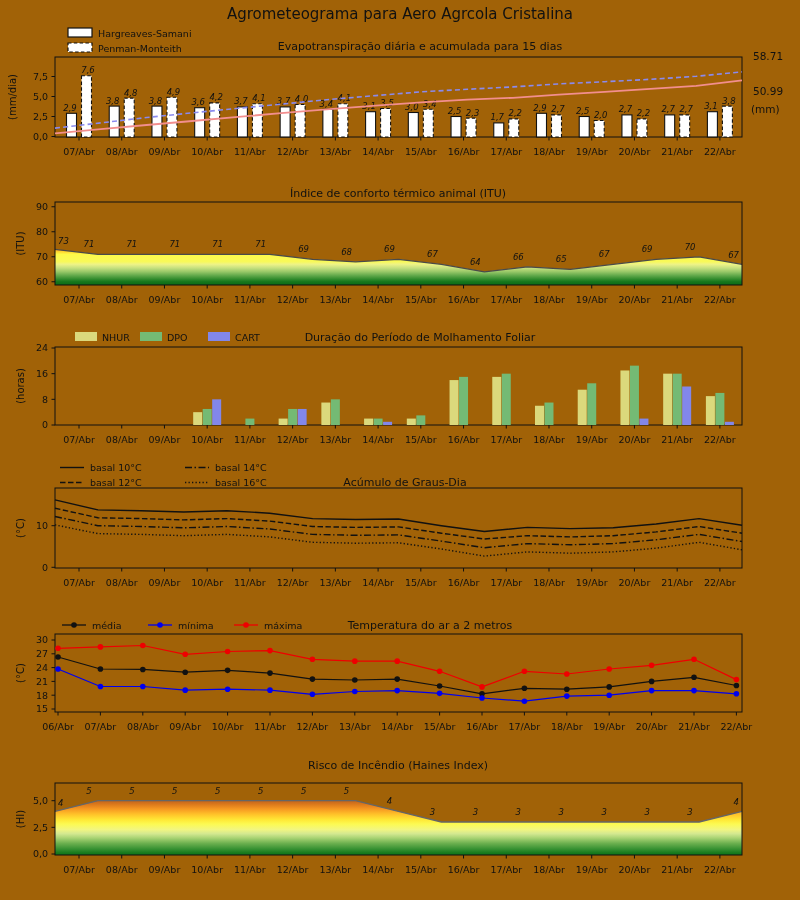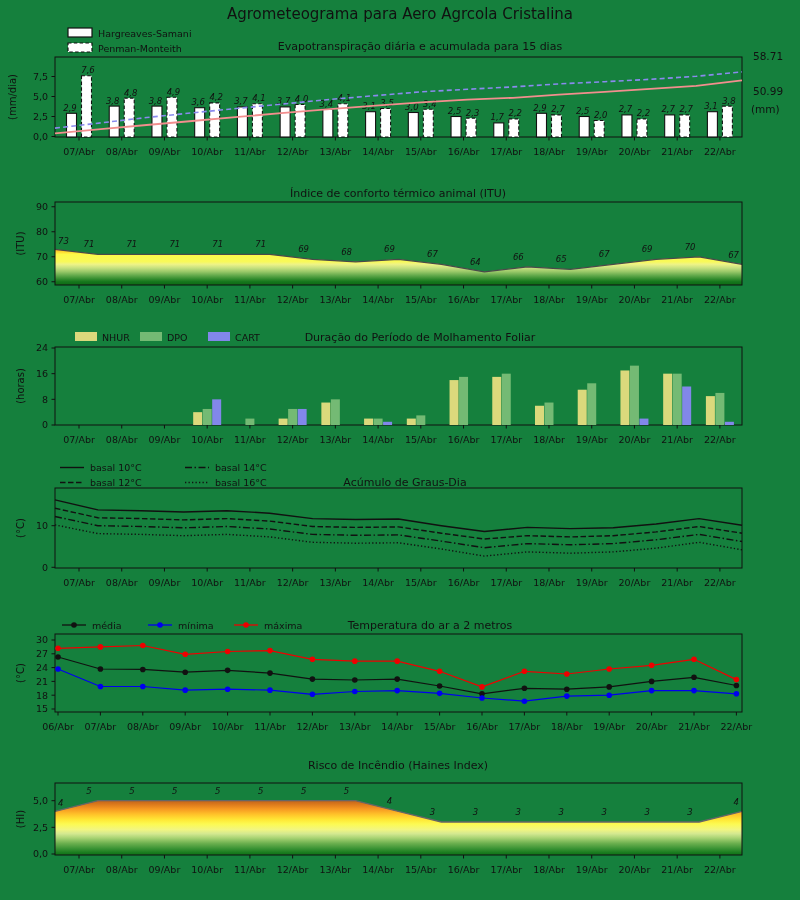--- a/index.html
+++ b/index.html
@@ -1,16 +1,16 @@
 <!DOCTYPE html>
 <html><head>
 <meta charset="utf-8">
 <style>
   html,body{margin:0;padding:0;background:#ffffff;}
-  #figure-wrap{width:800px;height:900px;background:#15803d;position:relative;font-family:"DejaVu Sans",sans-serif;}
+  #figure-wrap{width:800px;height:900px;background:#a16207;position:relative;font-family:"DejaVu Sans",sans-serif;}
   svg text{font-family:"DejaVu Sans",sans-serif;fill:#111111;}
   .fig-title{font-size:15px;}
   .panel-title{font-size:11px;}
   .tick-label{font-size:9.5px;}
   .legend-label{font-size:9.5px;}
   .axis-label{font-size:10px;}
   .val-label{font-size:8.5px;font-style:italic;}
   .total-label{font-size:10.5px;}
 </style>
 </head>

